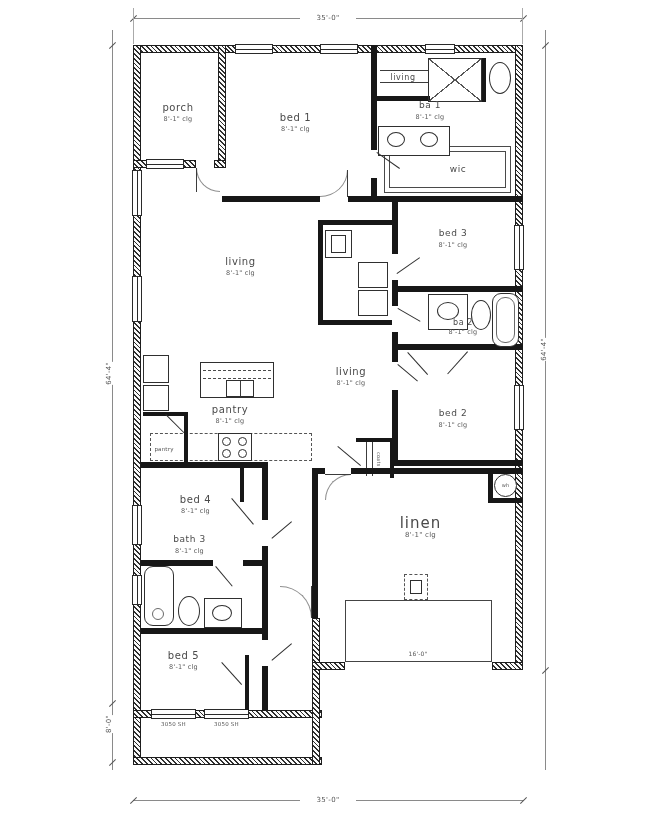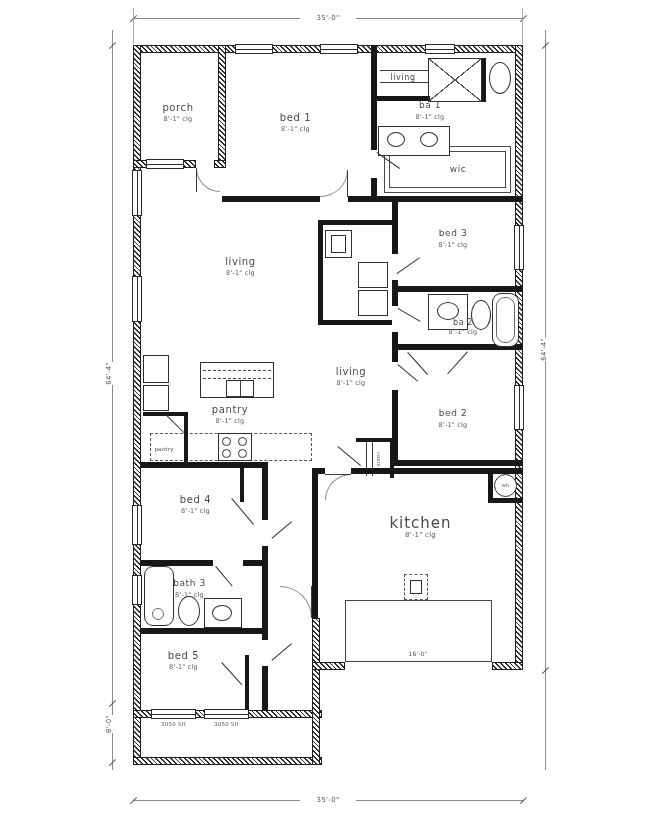--- a/index.html
+++ b/index.html
@@ -257,26 +257,26 @@
   <div class="tiny" style="left:146px;top:446px;width:36px;">pantry</div>
   <div class="tiny vtiny" style="left:376px;top:446px;height:26px;font-size:5px;">coats</div>
   <div class="lbl" style="left:420px;top:408px;width:66px;font-size:9px;">
     <span>bed 2</span>
     <span class="sub">8'-1" clg</span>
   </div>
   <div class="lbl" style="left:158px;top:494px;width:75px;">
     <span>bed 4</span>
     <span class="sub">8'-1" clg</span>
   </div>
-  <div class="lbl" style="left:152px;top:578px;width:75px;font-size:9px;">
+  <div class="lbl" style="left:152px;top:534px;width:75px;font-size:9px;">
     <span>bath 3</span>
     <span class="sub">8'-1" clg</span>
   </div>
   <div class="lbl" style="left:146px;top:650px;width:75px;">
     <span>bed 5</span>
     <span class="sub">8'-1" clg</span>
   </div>
   <div class="lbl big" style="left:368px;top:518px;width:105px;">
-    <span>kitchen</span>
+    <span>linen</span>
     <span class="sub" style="font-size:7px;">8'-1" clg</span>
   </div>
 
 </div>
 
 </body></html>

